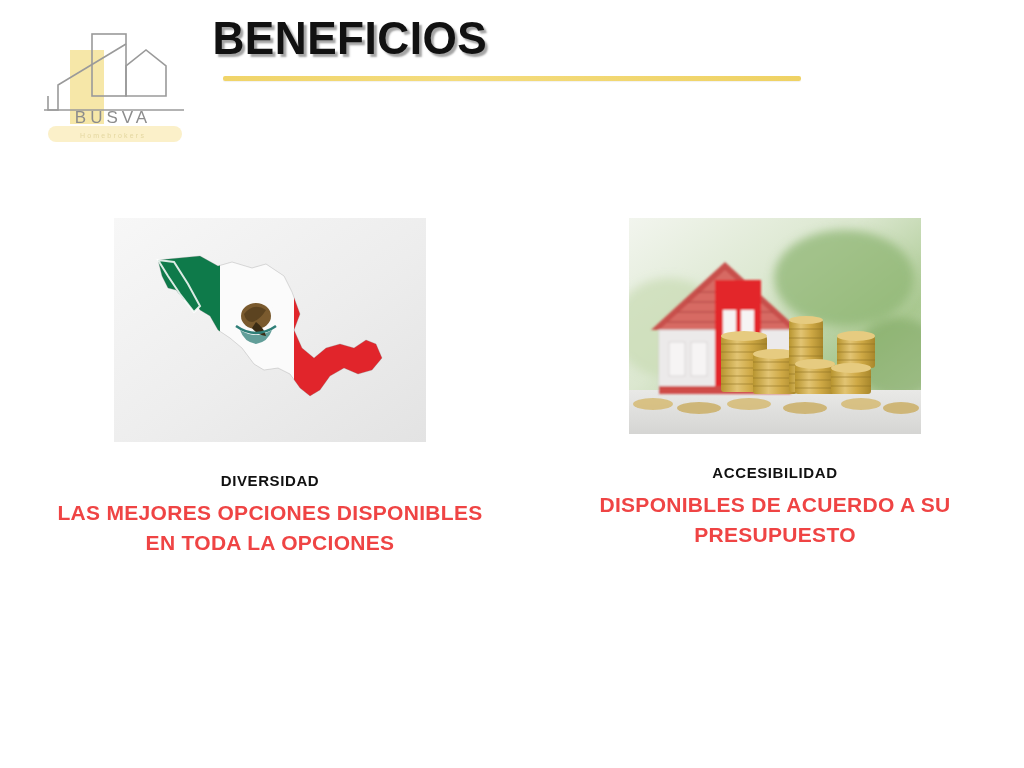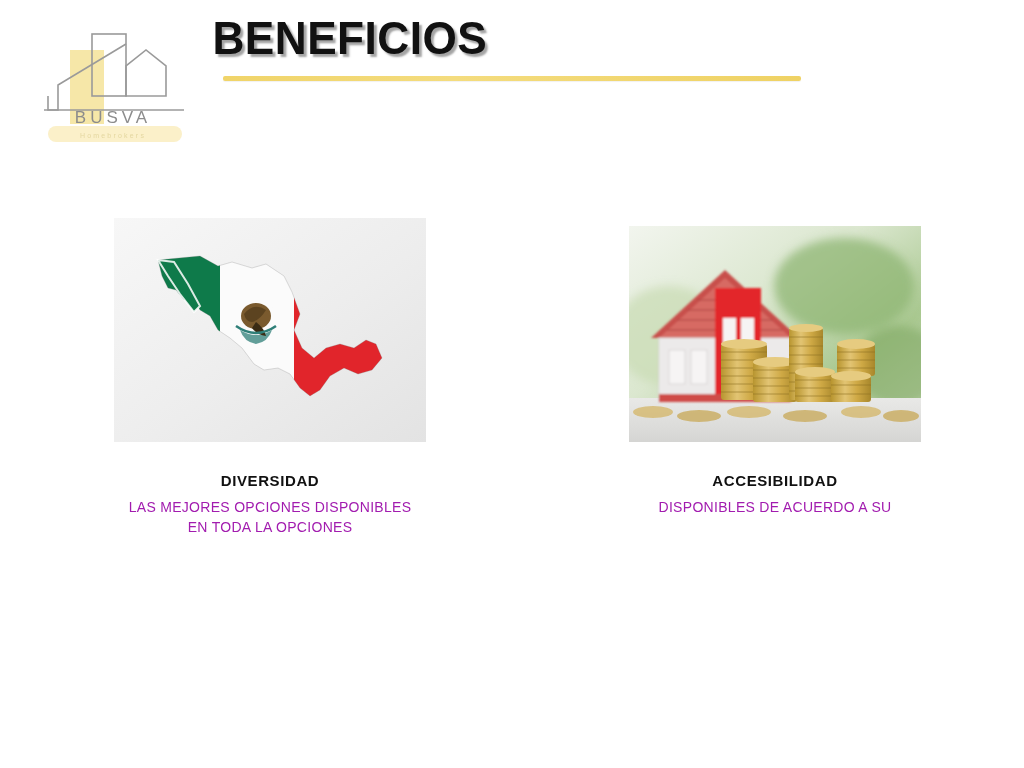--- a/index.html
+++ b/index.html
@@ -61,21 +61,21 @@
     background: linear-gradient(90deg, #F0D469 0%, #F4DC7E 40%, #EFD264 100%);
     box-shadow: 0 1px 1px rgba(0,0,0,0.06);
   }
 
   
   .col {
     position: absolute;
     top: 218px;
   }
   .col-left  { left: 20px;  width: 500px; }
-  .col-right { left: 545px; width: 460px; margin-top: 8px; }
+  .col-right { left: 545px; width: 460px; }
 
   .photo-wrap {
     position: relative;
     margin: 0 auto;
     background: #fbfbfb;
     overflow: hidden;
   }
   .photo-left  { width: 312px; height: 224px; }
   .photo-right { width: 292px; height: 216px; }
 
@@ -84,25 +84,25 @@
     text-align: center;
   }
   .caption-title {
     font-size: 15px;
     font-weight: bold;
     letter-spacing: 0.6px;
     color: #111111;
     margin-bottom: 9px;
   }
   .caption-body {
-    font-size: 14px;
-    font-weight: normal;
+    font-size: 21px;
+    font-weight: bold;
     letter-spacing: 0.3px;
     line-height: 1.42;
-    color: #a21caf;
+    color: #ef4444;
   }
 
   
   .map-svg  { display:block; width: 312px; height: 224px; }
   .house-svg{ display:block; width: 292px; height: 216px; }
 </style>
 </head>
 <body>
 
 <div class="slide">
@@ -308,16 +308,17 @@
             <ellipse cx="232" cy="186" rx="20" ry="6" fill="#d6bd7b"></ellipse>
             <ellipse cx="272" cy="190" rx="18" ry="6" fill="#cdb26d"></ellipse>
           </g>
         </g>
       </svg>
     </div>
 
     <div class="caption">
       <div class="caption-title">ACCESIBILIDAD</div>
       <div class="caption-body">DISPONIBLES DE ACUERDO A SU</div>
+      <div class="caption-body">PRESUPUESTO</div>
     </div>
   </div>
 
 </div>
 
 </body></html>

